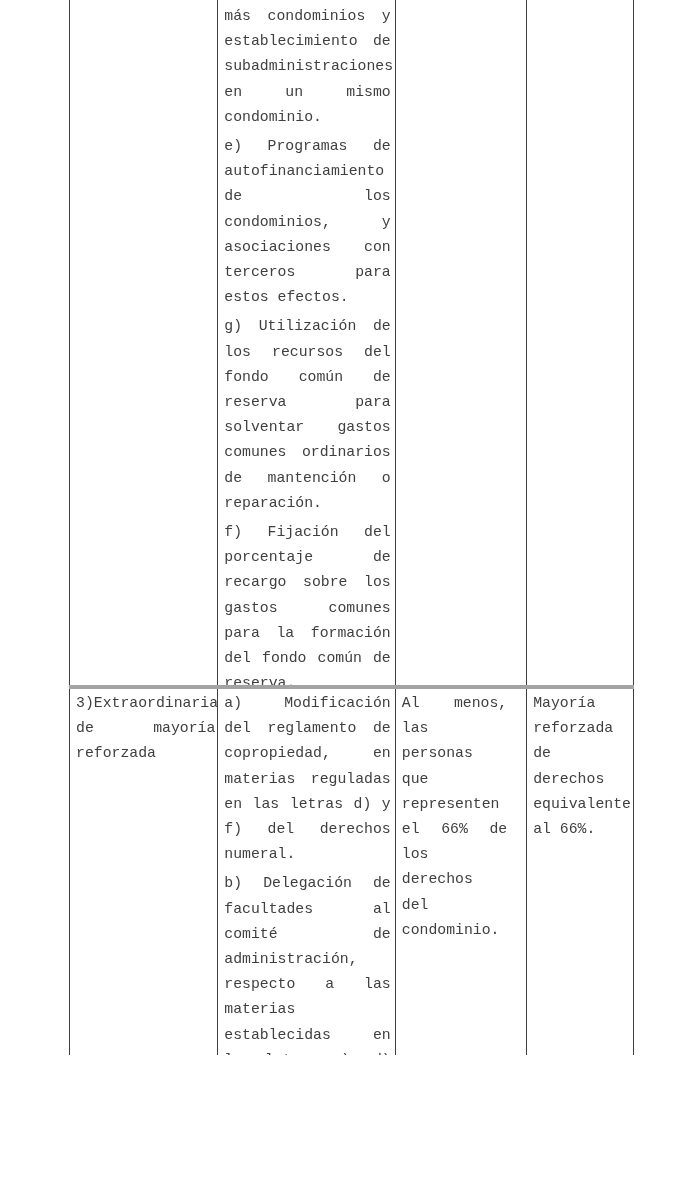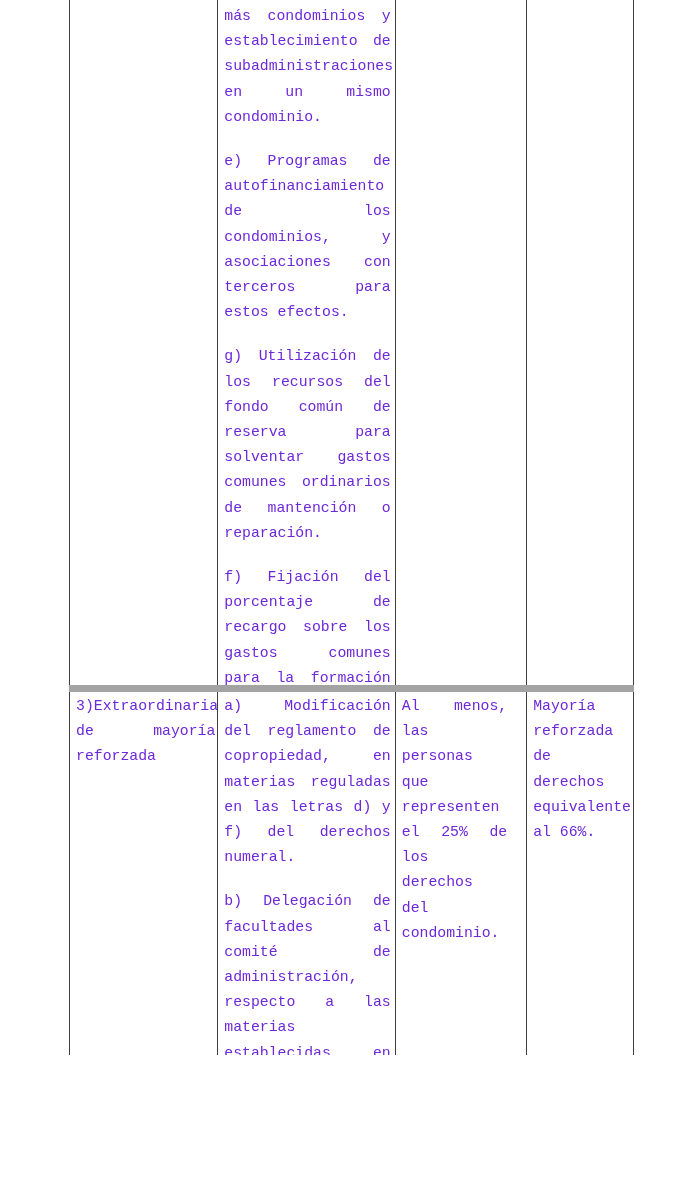--- a/index.html
+++ b/index.html
@@ -7,54 +7,54 @@
 
   .page {
     position: relative;
     width: 698px;
     height: 1055px;
     background: #ffffff;
     overflow: hidden;
     font-family: "Liberation Mono", "DejaVu Sans Mono", monospace;
     font-size: 14.8px;
     line-height: 25.2px;
-    color: #6d28d9;
+    color: #404040;
   }
 
   .doc-table {
     position: absolute;
     left: 69px;
     top: 0;
     width: 565px;
     height: 1166px;           
     display: flex;
     flex-direction: column;
     overflow: hidden;
   }
 
   .trow { display: flex; width: 100%; overflow: hidden; }
   .trow-a { height: 685px; }                    
-  .trow-b { height: 481px; border-top: 7px solid #a3a3a3; }
+  .trow-b { height: 481px; border-top: 4px solid #a3a3a3; }
 
   .cell {
     border-left: 1px solid #3f3f3f;
     overflow: hidden;
     text-align: justify;
   }
   .trow-a .cell { padding: 4px 0 0 0; }
   .trow-b .cell { padding: 2px 0 0 0; }
 
   .c1 { width: 153px; padding-left: 6px !important; padding-right: 2px !important; }
   .c2 { width: 183px; padding-left: 6px !important; padding-right: 4px !important; }
   .c3 { width: 118px; padding-left: 6px !important; padding-right: 2px !important; }
   .c4 { width: 111px; padding-left: 6px !important; padding-right: 4px !important;
         border-right: 1px solid #3f3f3f; margin-left: 17px; }
 
   .cell p { text-align: justify; text-align-last: left; }
-  .cell p + p { margin-top: 19px; }
+  .cell p + p { margin-top: 4px; }
   .cell p.justify-last { text-align-last: justify; } 
 </style>
 </head>
 <body>
 
 <div class="page">
   <div class="doc-table">
 
     <div class="trow trow-a">
       <div class="cell c1"></div>
@@ -71,21 +71,21 @@
     <div class="trow trow-b">
       <div class="cell c1">
         <p>3)Extraordinaria de mayoría reforzada</p>
       </div>
       <div class="cell c2">
         <p>a) Modificación del reglamento de copropiedad, en materias reguladas en las letras d) y f) del derechos numeral.</p>
         <p>b) Delegación de facultades al comité de administración, respecto a las materias establecidas en las letras c), d) y e) del numeral 6) del presente cuadro.</p>
         <p class="justify-last">c) Delegación, arrendamiento o</p>
       </div>
       <div class="cell c3">
-        <p>Al menos, las personas que representen el 25% de los derechos del condominio.</p>
+        <p>Al menos, las personas que representen el 66% de los derechos del condominio.</p>
       </div>
       <div class="cell c4">
         <p>Mayoría reforzada de derechos equivalente al 66%.</p>
       </div>
     </div>
 
   </div>
 </div>
 
 </body></html>

